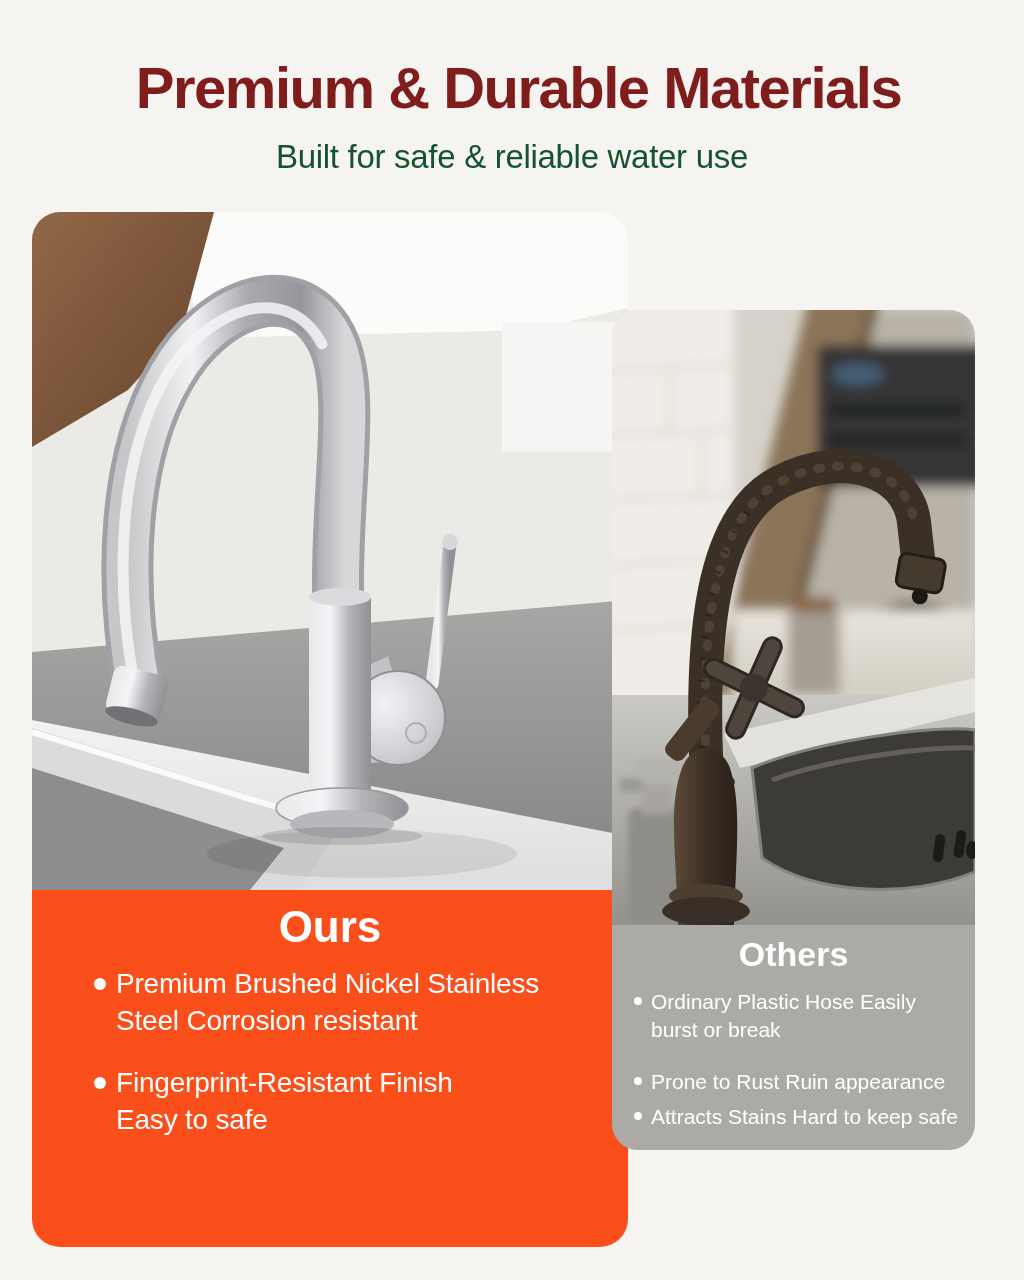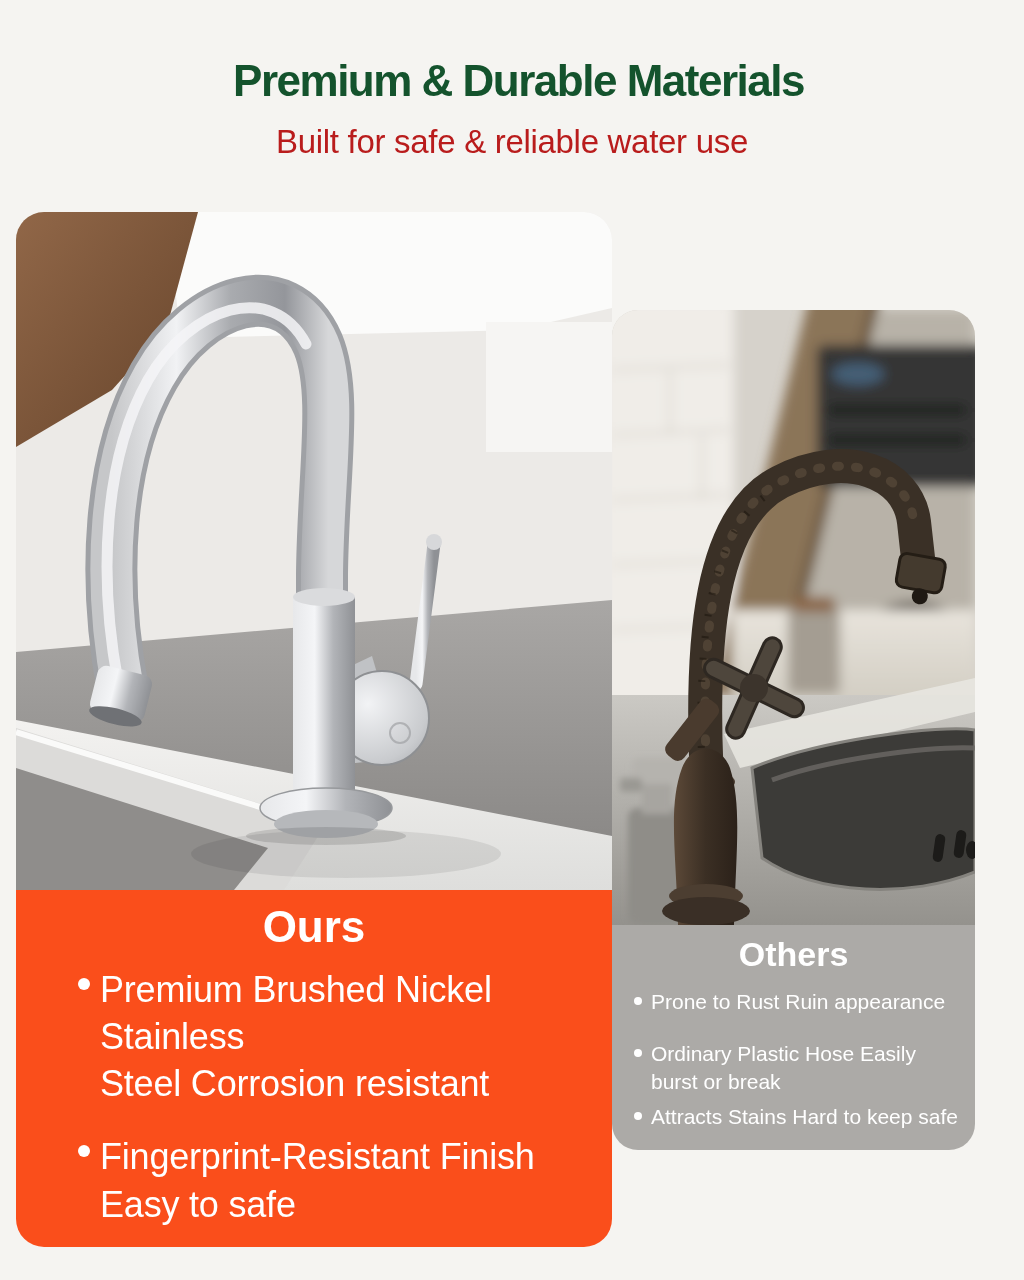--- a/index.html
+++ b/index.html
@@ -1,26 +1,26 @@
 <!DOCTYPE html>
 <html><head>
 <meta charset="utf-8">
 <style>
   html,body{margin:0;padding:0;}
   body{width:1024px;height:1280px;background:#f5f4f1;font-family:"Liberation Sans",sans-serif;overflow:hidden;}
   .page{position:relative;width:1024px;height:1280px;background:#f5f4f1;}
 
   
   .hdr{position:absolute;top:0;left:0;width:1024px;text-align:center;}
-  .hdr h1{margin:58px 0 0 13px;font-size:44px;line-height:1.05;font-weight:700;letter-spacing:-1.5px;color:#14532d;}
-  .hdr p{margin:20px 0 0 0;font-size:33px;line-height:1.1;font-weight:400;letter-spacing:-0.3px;color:#b91c1c;}
+  .hdr h1{margin:58px 0 0 13px;font-size:58px;line-height:1.05;font-weight:700;letter-spacing:-1.5px;color:#7f1d1d;}
+  .hdr p{margin:20px 0 0 0;font-size:33px;line-height:1.1;font-weight:400;letter-spacing:-0.3px;color:#14532d;}
 
   
   .card{position:absolute;border-radius:28px;overflow:hidden;}
-  .card-ours{left:16px;top:212px;width:596px;height:1035px;}
+  .card-ours{left:32px;top:212px;width:596px;height:1035px;}
   .card-others{left:612px;top:310px;width:363px;height:840px;border-radius:26px;}
   .photo{display:block;width:100%;}
   .photo svg{display:block;width:100%;height:100%;}
   .photo-ours{height:678px;}
   .photo-others{height:615px;}
 
   .panel{box-sizing:border-box;color:#ffffff;}
   .panel-ours{height:357px;background:#fa4e1b;padding:12px 26px 0 62px;}
   .panel-others{height:225px;background:#acaaa7;padding:10px 14px 0 22px;}
 
@@ -30,21 +30,21 @@
 
   ul.blist{list-style:none;margin:0;padding:0;}
   ul.blist li{display:flex;align-items:flex-start;}
   .panel-ours li{margin-bottom:26px;}
   .panel-others li{margin-bottom:24px;}
   .panel-others li:nth-child(2){margin-bottom:7px;}
   .dot{flex:0 0 auto;border-radius:50%;background:#fff;}
   .panel-ours .dot{width:12px;height:12px;margin:12px 10px 0 0;}
   .panel-others .dot{width:8px;height:8px;margin:9px 9px 0 0;}
   .btext{white-space:pre-line;}
-  .panel-ours .btext{font-size:36px;line-height:1.31;font-weight:400;letter-spacing:-0.2px;}
+  .panel-ours .btext{font-size:28px;line-height:1.31;font-weight:400;letter-spacing:-0.2px;}
   .panel-others .btext{font-size:21px;line-height:1.33;font-weight:400;}
 </style>
 </head>
 <body>
 
 <div class="page">
 
   <div class="hdr">
     <h1>Premium &amp; Durable Materials</h1>
     <p>Built for safe &amp; reliable water use</p>
@@ -229,28 +229,28 @@
         <path d="M 66 615 C 64 540 56 496 70 458 C 80 432 108 432 118 458 C 130 496 124 540 122 615 Z" fill="url(#rust)"></path>
         <ellipse cx="94" cy="586" rx="37" ry="12" fill="#4c3e31"></ellipse>
         <ellipse cx="94" cy="601" rx="44" ry="14" fill="#3a2f26"></ellipse>
       </svg>
     </div>
     <div class="panel panel-others">
       <h2>Others</h2>
       <ul class="blist">
         <li>
           <span class="dot"></span>
-          <span class="btext">Prone to Rust Ruin appearance</span>
-        </li>
-        <li>
-          <span class="dot"></span>
           <span class="btext">Ordinary Plastic Hose Easily
 burst or break</span>
         </li>
         <li>
           <span class="dot"></span>
+          <span class="btext">Prone to Rust Ruin appearance</span>
+        </li>
+        <li>
+          <span class="dot"></span>
           <span class="btext">Attracts Stains Hard to keep safe</span>
         </li>
       </ul>
     </div>
   </section>
 
 </div>
 
 </body></html>

